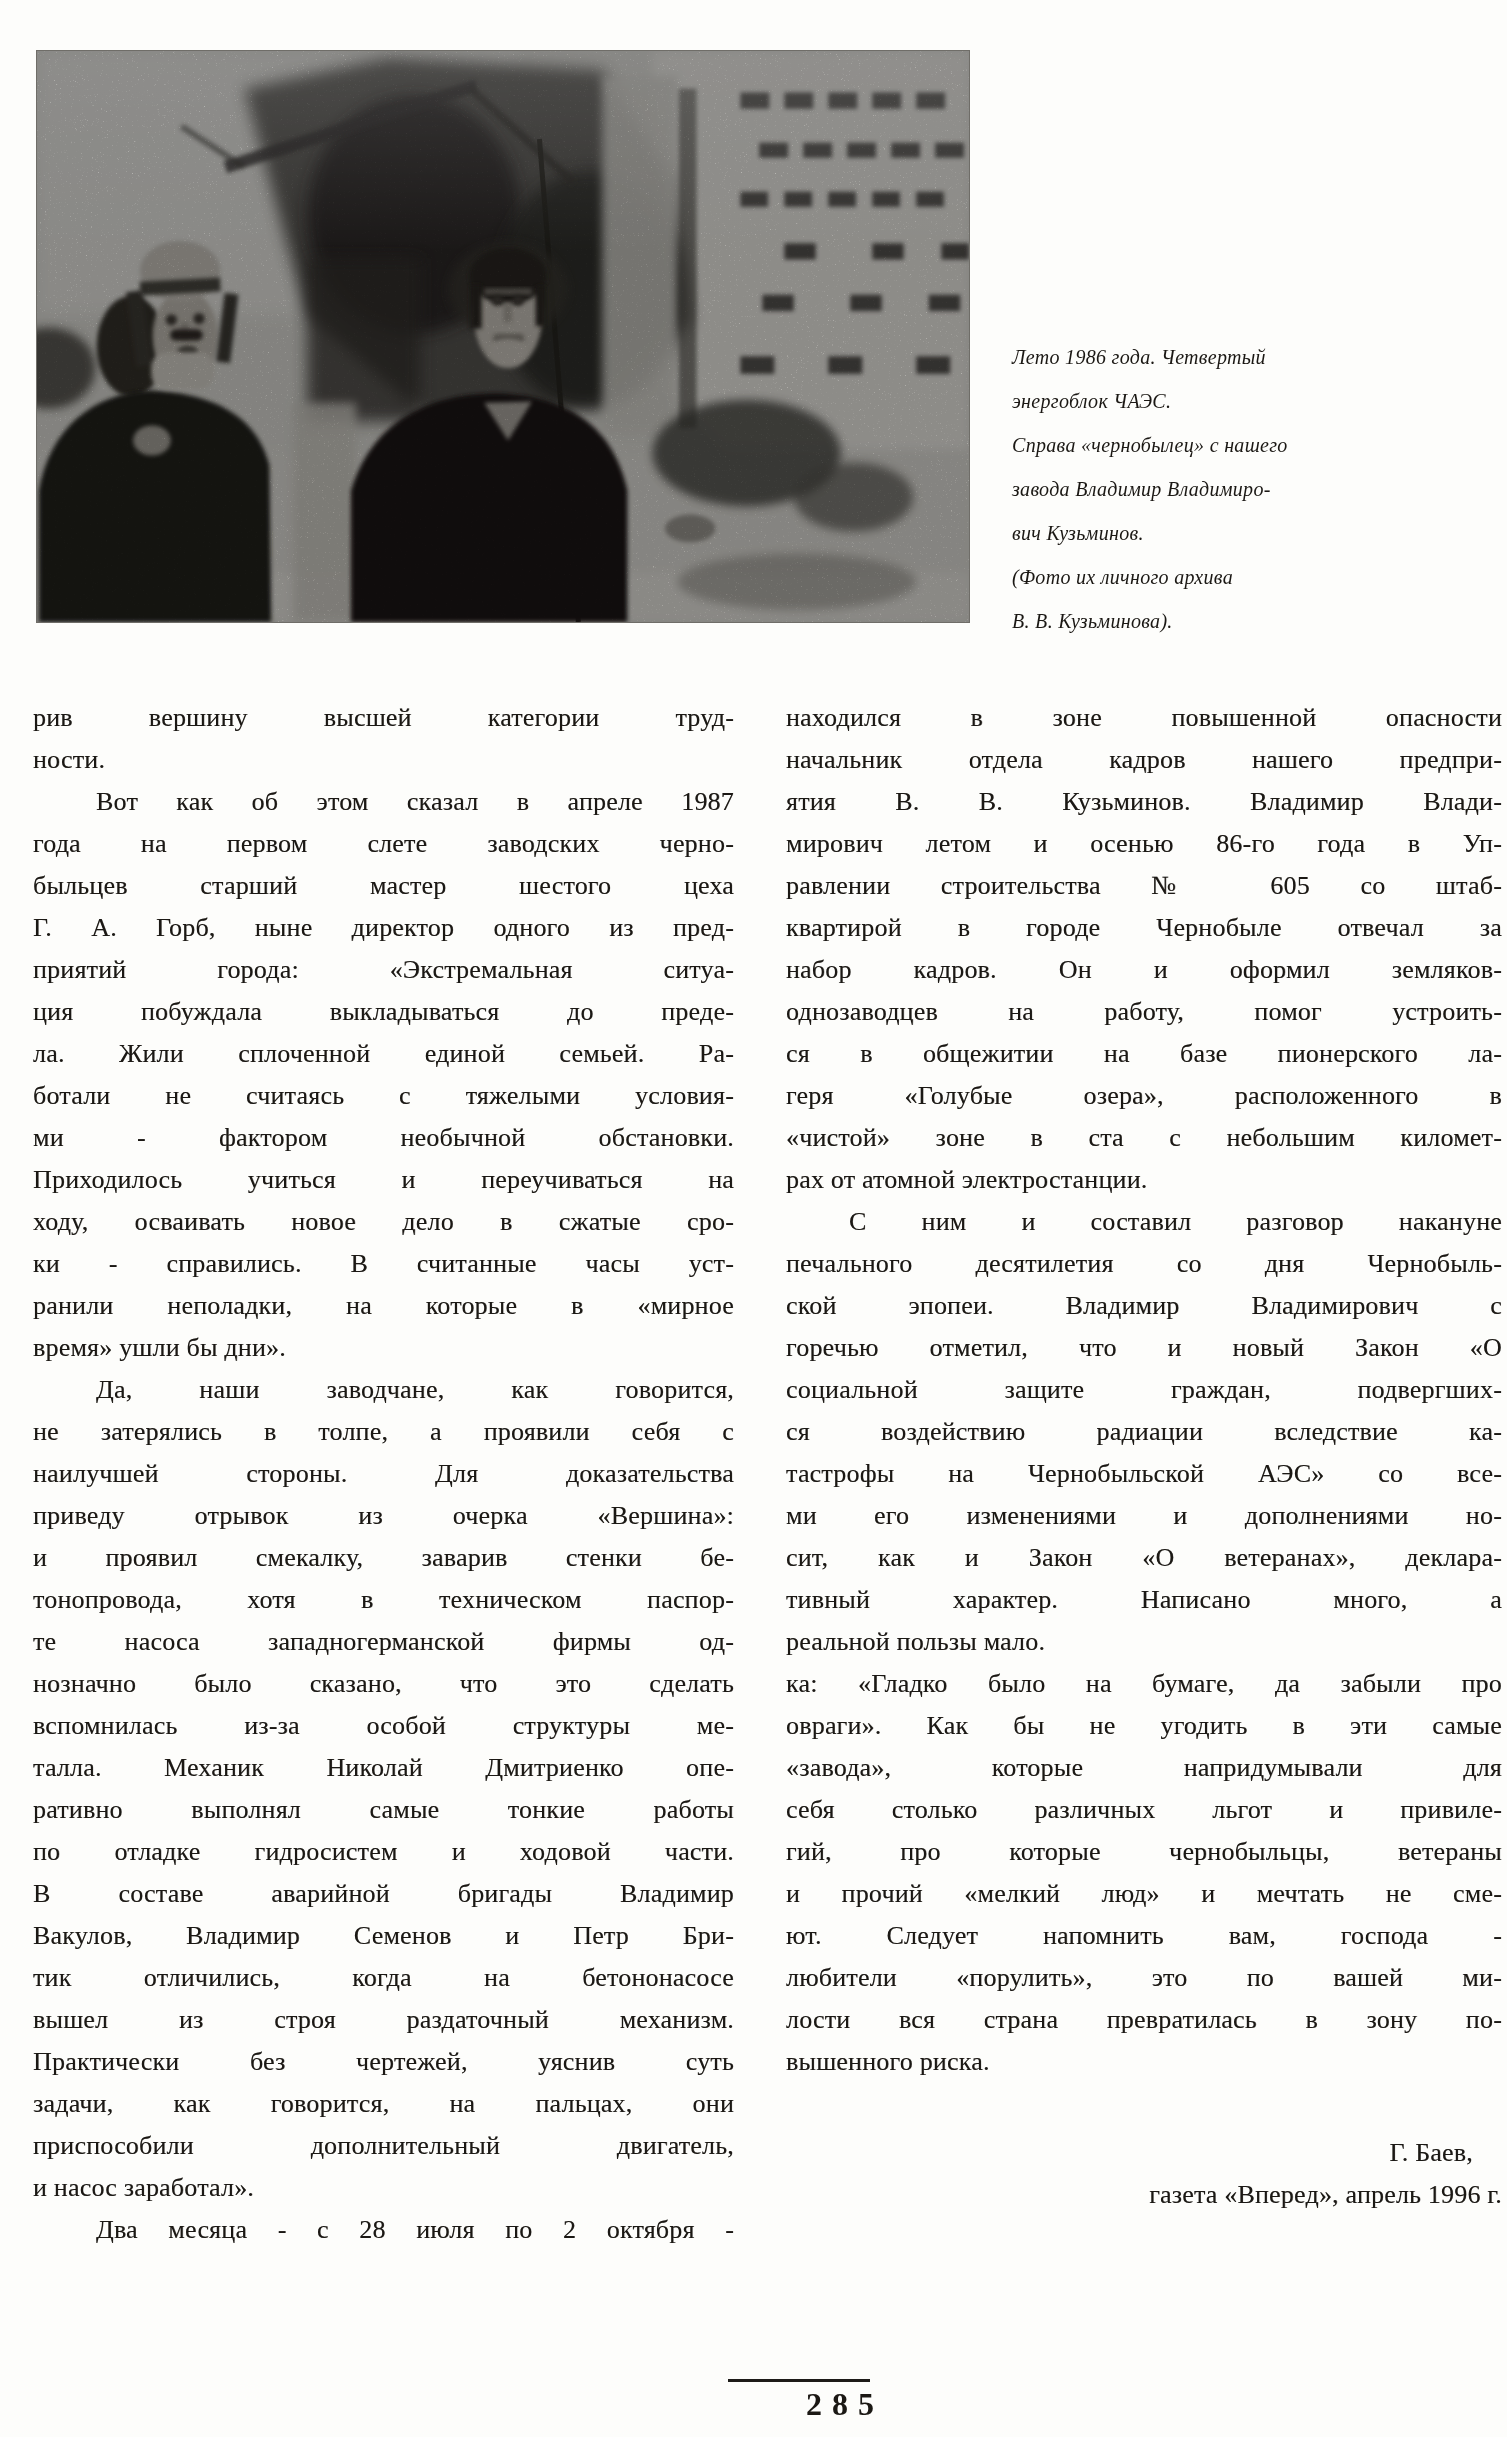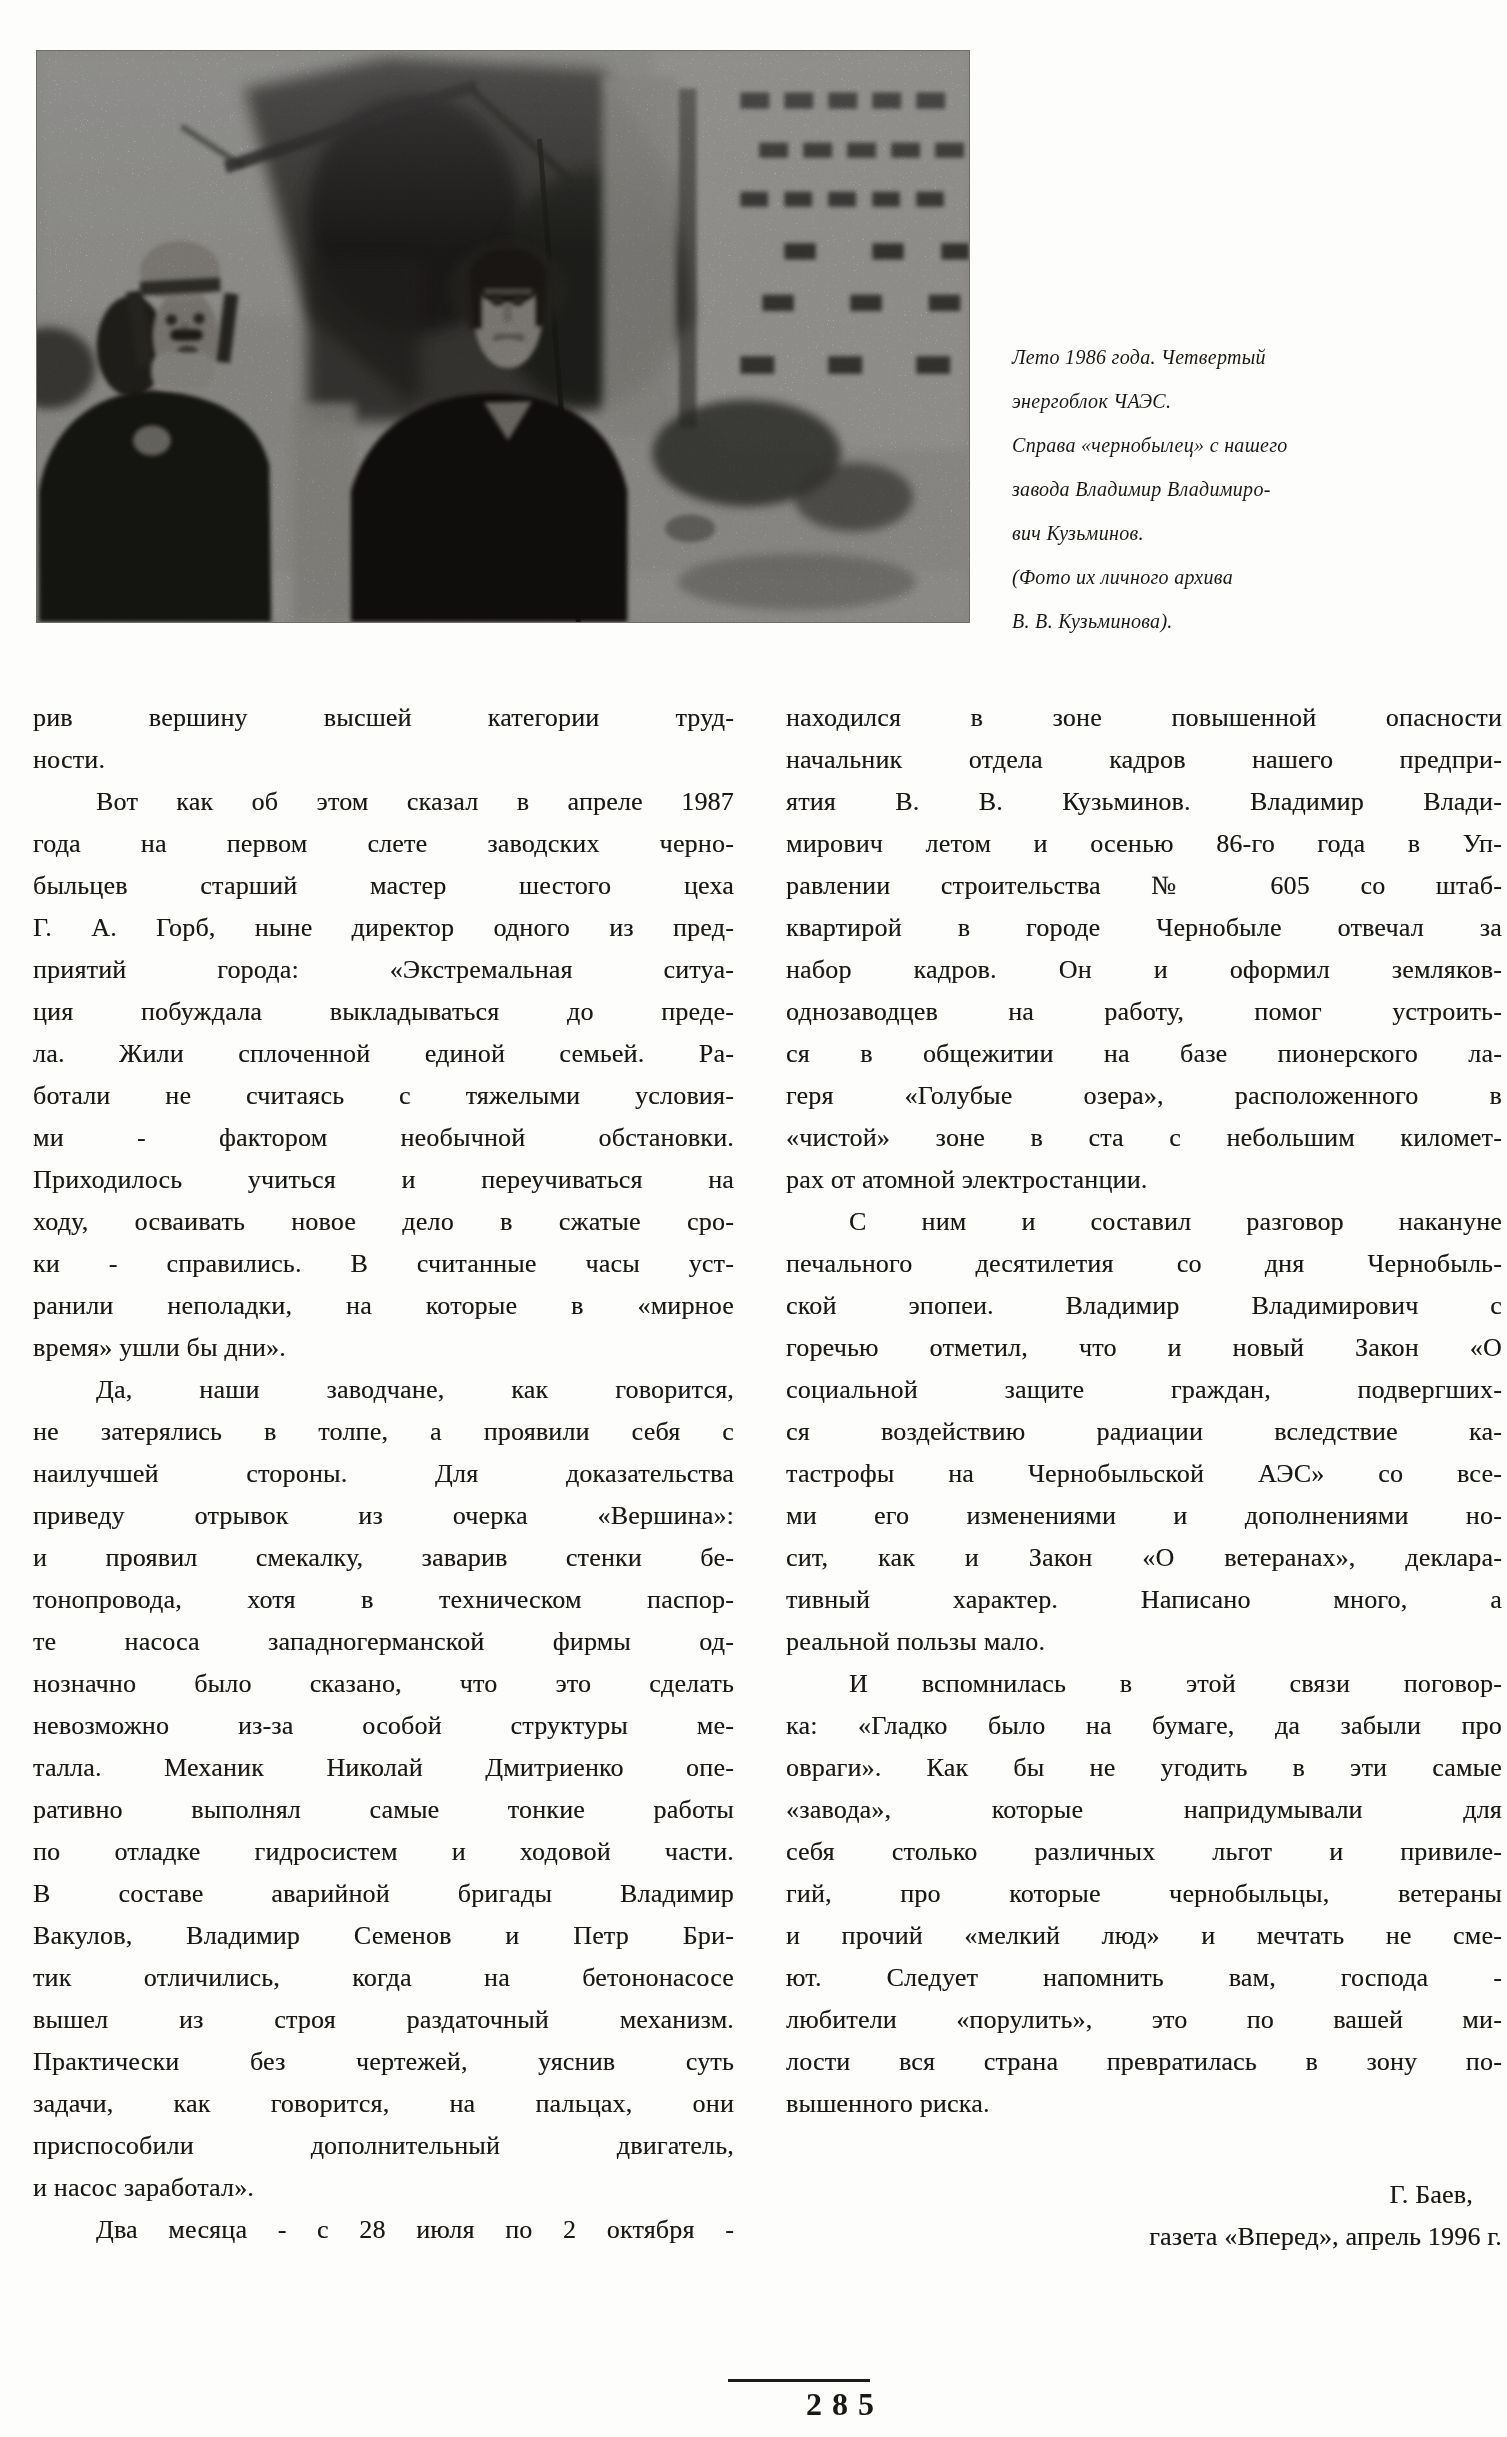--- a/index.html
+++ b/index.html
@@ -202,21 +202,21 @@
       <div class="line">ранили неполадки, на которые в «мирное</div>
       <div class="line nj">время» ушли бы дни».</div>
       <div class="line ind">Да, наши заводчане, как говорится,</div>
       <div class="line">не затерялись в толпе, а проявили себя с</div>
       <div class="line">наилучшей стороны. Для доказательства</div>
       <div class="line">приведу отрывок из очерка «Вершина»:</div>
       <div class="line">и проявил смекалку, заварив стенки бе-</div>
       <div class="line">тонопровода, хотя в техническом паспор-</div>
       <div class="line">те насоса западногерманской фирмы од-</div>
       <div class="line">нозначно было сказано, что это сделать</div>
-      <div class="line">невозможно из-за особой структуры ме-</div>
+      <div class="line">вспомнилась из-за особой структуры ме-</div>
       <div class="line">талла. Механик Николай Дмитриенко опе-</div>
       <div class="line">ративно выполнял самые тонкие работы</div>
       <div class="line">по отладке гидросистем и ходовой части.</div>
       <div class="line">В составе аварийной бригады Владимир</div>
       <div class="line">Вакулов, Владимир Семенов и Петр Бри-</div>
       <div class="line">тик отличились, когда на бетононасосе</div>
       <div class="line">вышел из строя раздаточный механизм.</div>
       <div class="line">Практически без чертежей, уяснив суть</div>
       <div class="line">задачи, как говорится, на пальцах, они</div>
       <div class="line">приспособили дополнительный двигатель,</div>
@@ -241,21 +241,20 @@
       <div class="line">печального десятилетия со дня Чернобыль-</div>
       <div class="line">ской эпопеи. Владимир Владимирович с</div>
       <div class="line">горечью отметил, что и новый Закон «О</div>
       <div class="line">социальной защите граждан, подвергших-</div>
       <div class="line">ся воздействию радиации вследствие ка-</div>
       <div class="line">тастрофы на Чернобыльской АЭС» со все-</div>
       <div class="line">ми его изменениями и дополнениями но-</div>
       <div class="line">сит, как и Закон «О ветеранах», деклара-</div>
       <div class="line">тивный характер. Написано много, а</div>
       <div class="line nj">реальной пользы мало.</div>
-      <div class="line ind">И вспомнилась в этой связи поговор-</div>
       <div class="line">ка: «Гладко было на бумаге, да забыли про</div>
       <div class="line">овраги». Как бы не угодить в эти самые</div>
       <div class="line">«завода», которые напридумывали для</div>
       <div class="line">себя столько различных льгот и привиле-</div>
       <div class="line">гий, про которые чернобыльцы, ветераны</div>
       <div class="line">и прочий «мелкий люд» и мечтать не сме-</div>
       <div class="line">ют. Следует напомнить вам, господа -</div>
       <div class="line">любители «порулить», это по вашей ми-</div>
       <div class="line">лости вся страна превратилась в зону по-</div>
       <div class="line nj">вышенного риска.</div>

